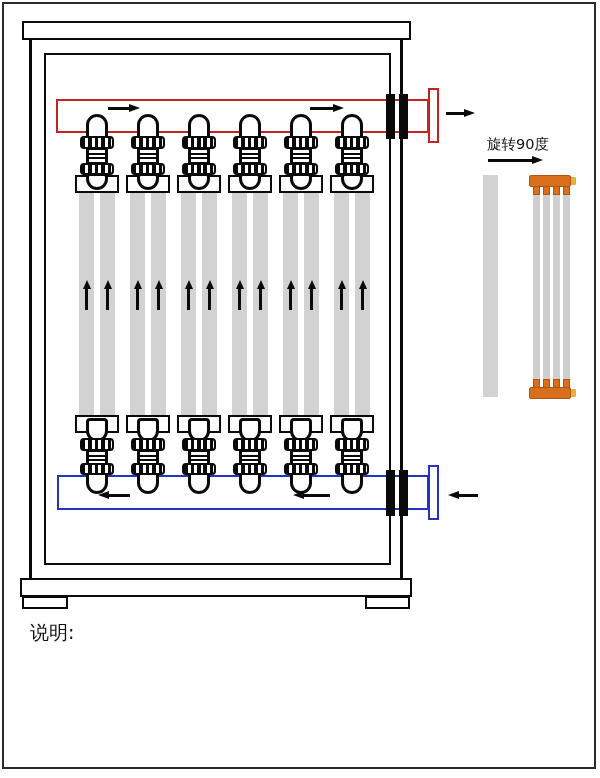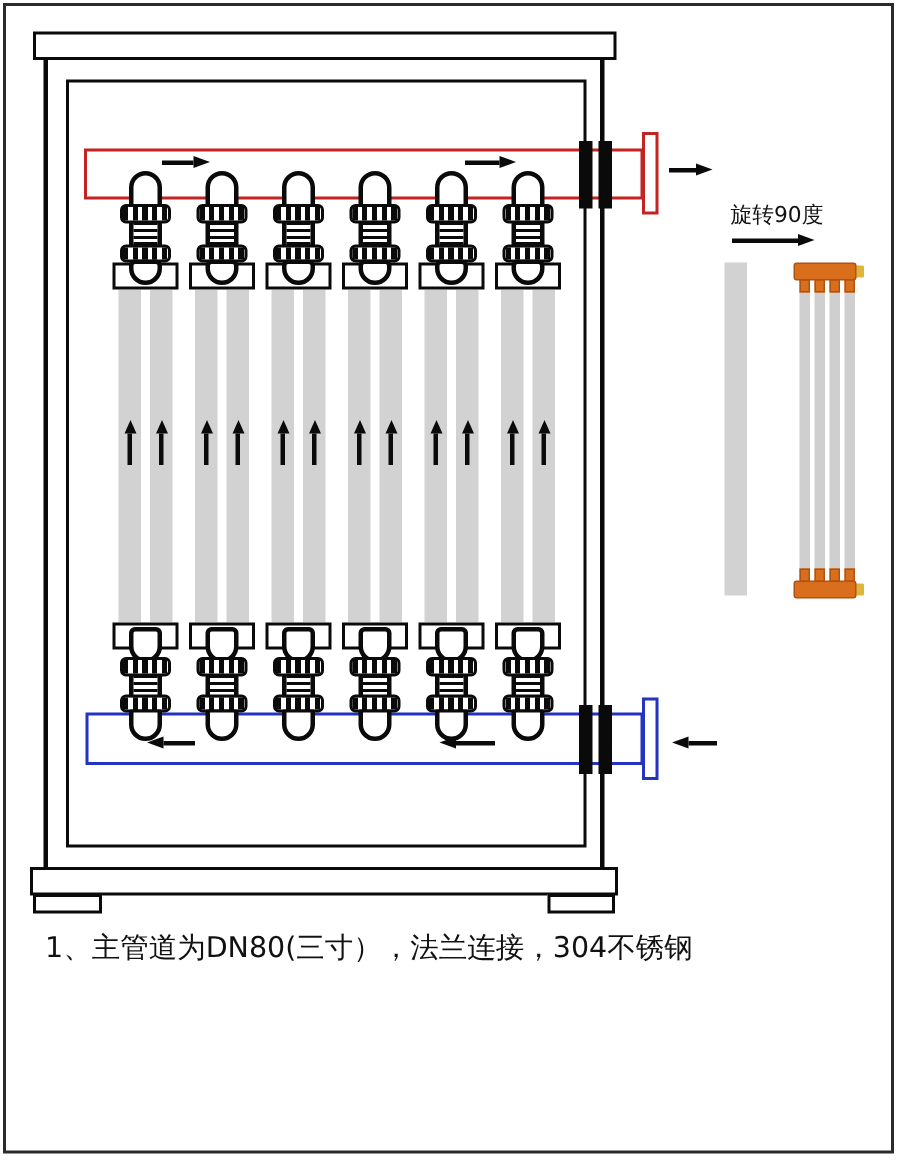--- a/index.html
+++ b/index.html
@@ -244,16 +244,16 @@
   <div class="abs mtube" style="left:553px"></div>
   <div class="abs mtube" style="left:563px"></div>
   <div class="abs mstub" style="left:533px;top:379px"></div>
   <div class="abs mstub" style="left:543px;top:379px"></div>
   <div class="abs mstub" style="left:553px;top:379px"></div>
   <div class="abs mstub" style="left:563px;top:379px"></div>
   <div class="abs mtab" style="top:389px"></div>
   <div class="abs mhead" style="top:387px"></div>
 
   <div class="abs notes">
-    <div>1、主管道为DN80(三寸），法兰连接，304不锈钢</div>
+    <div class="t">说明:</div>
   </div>
 
 </div>
 
 </body></html>

